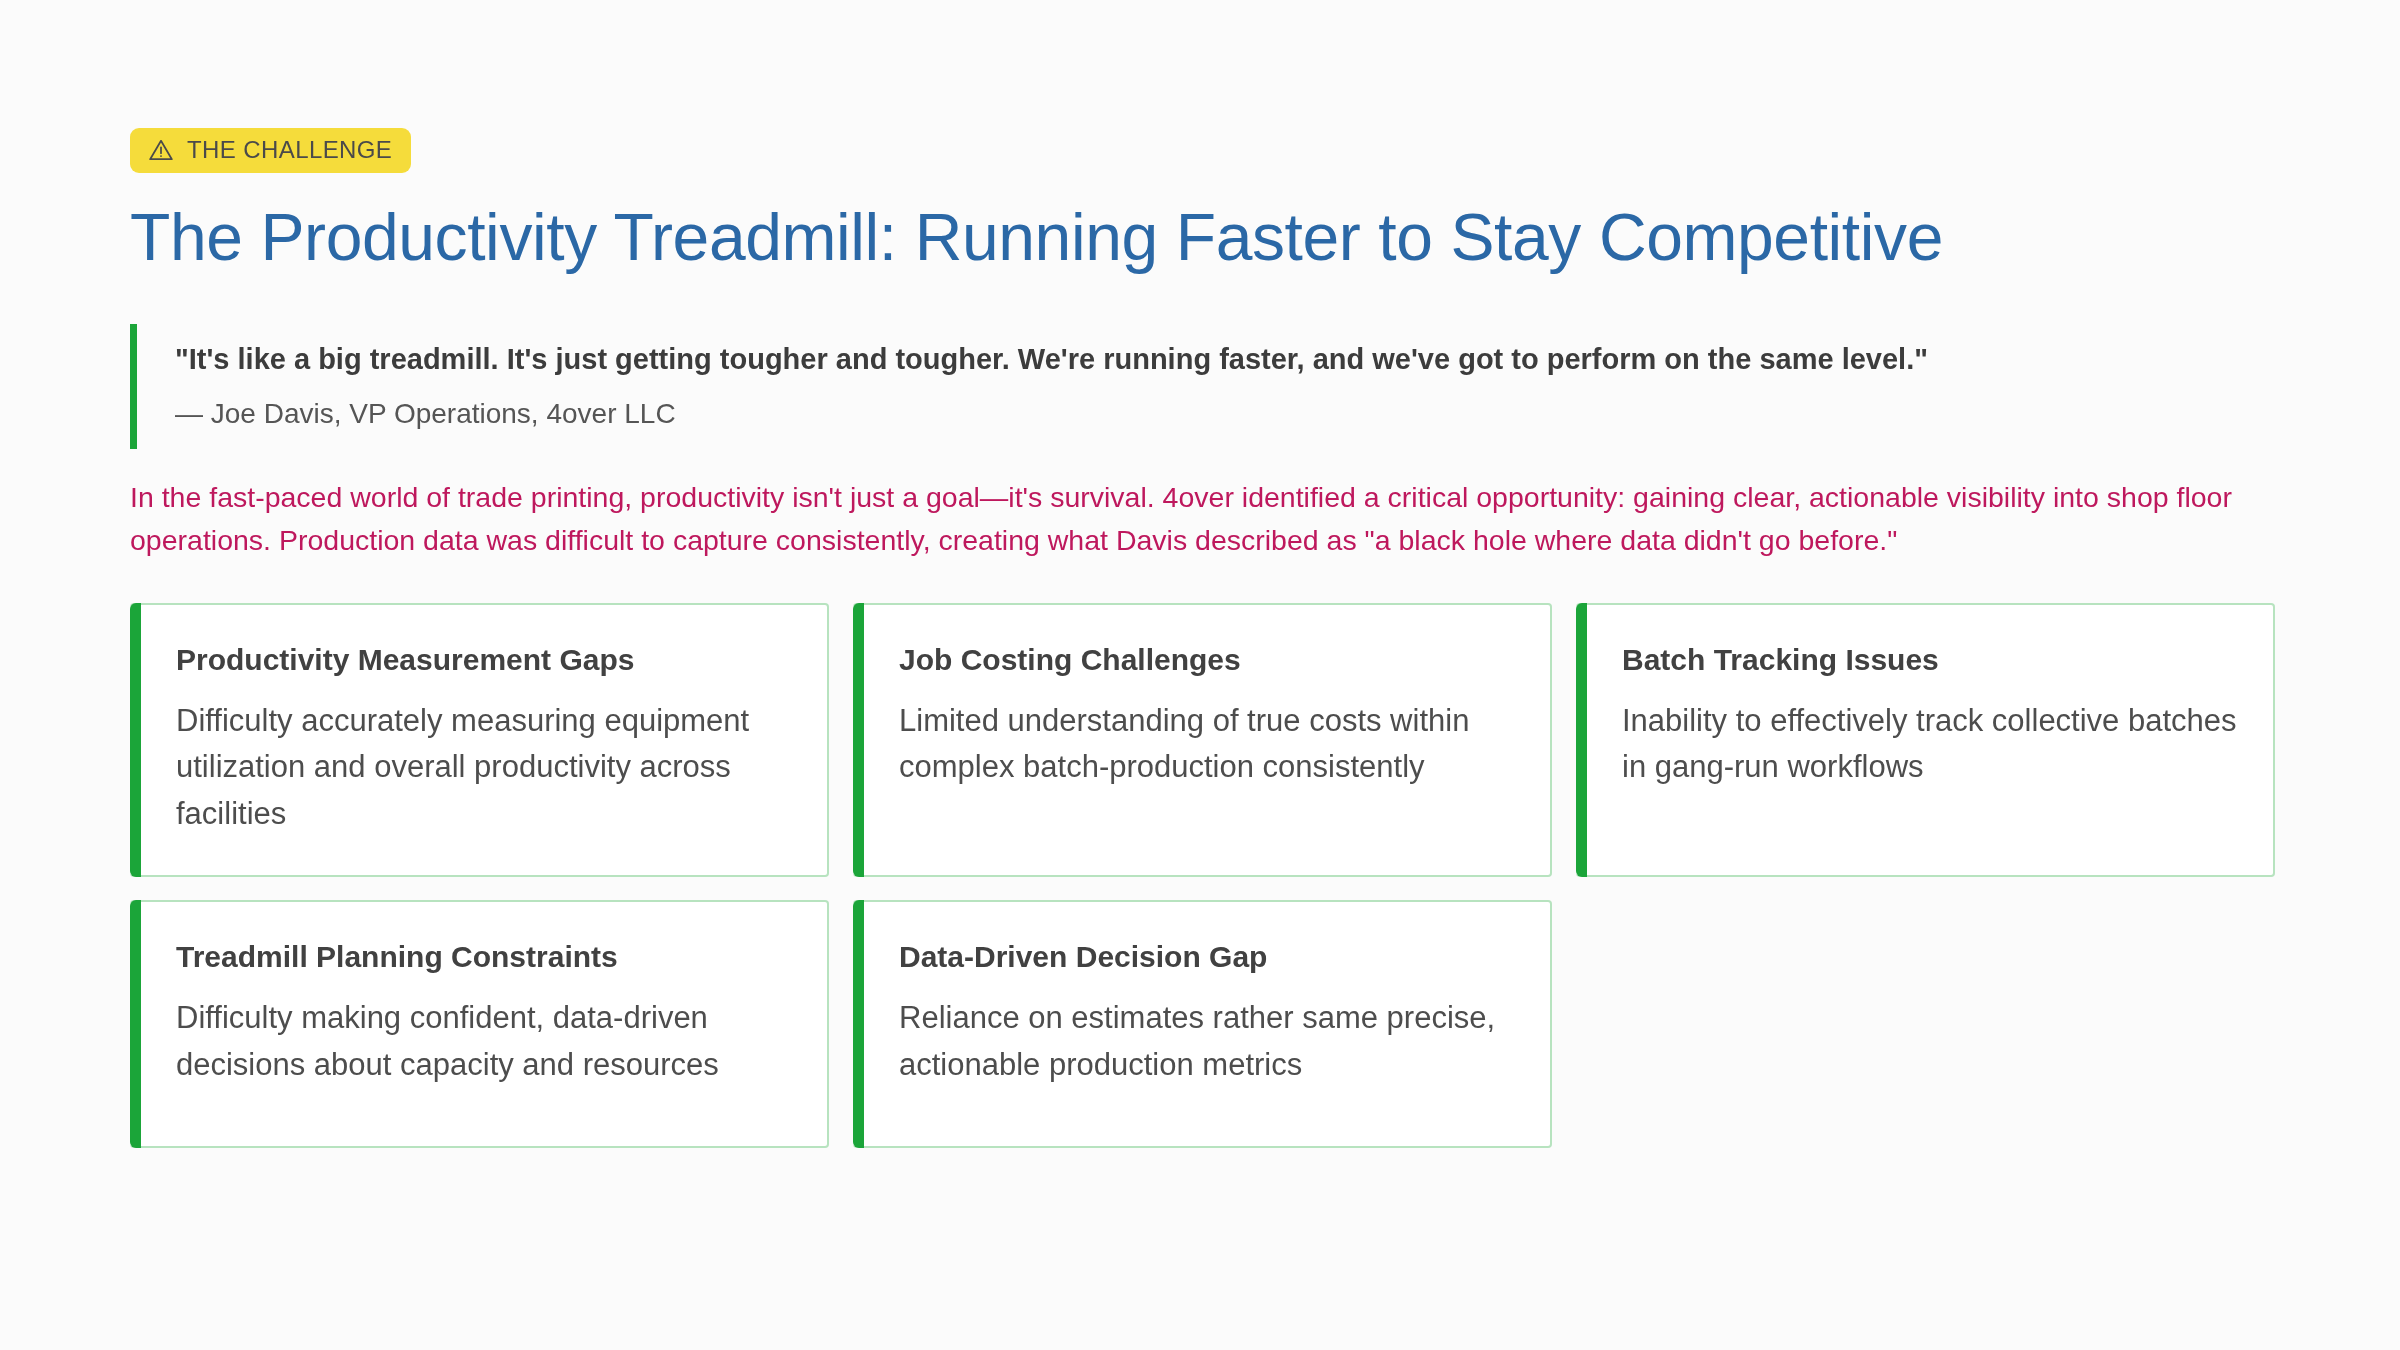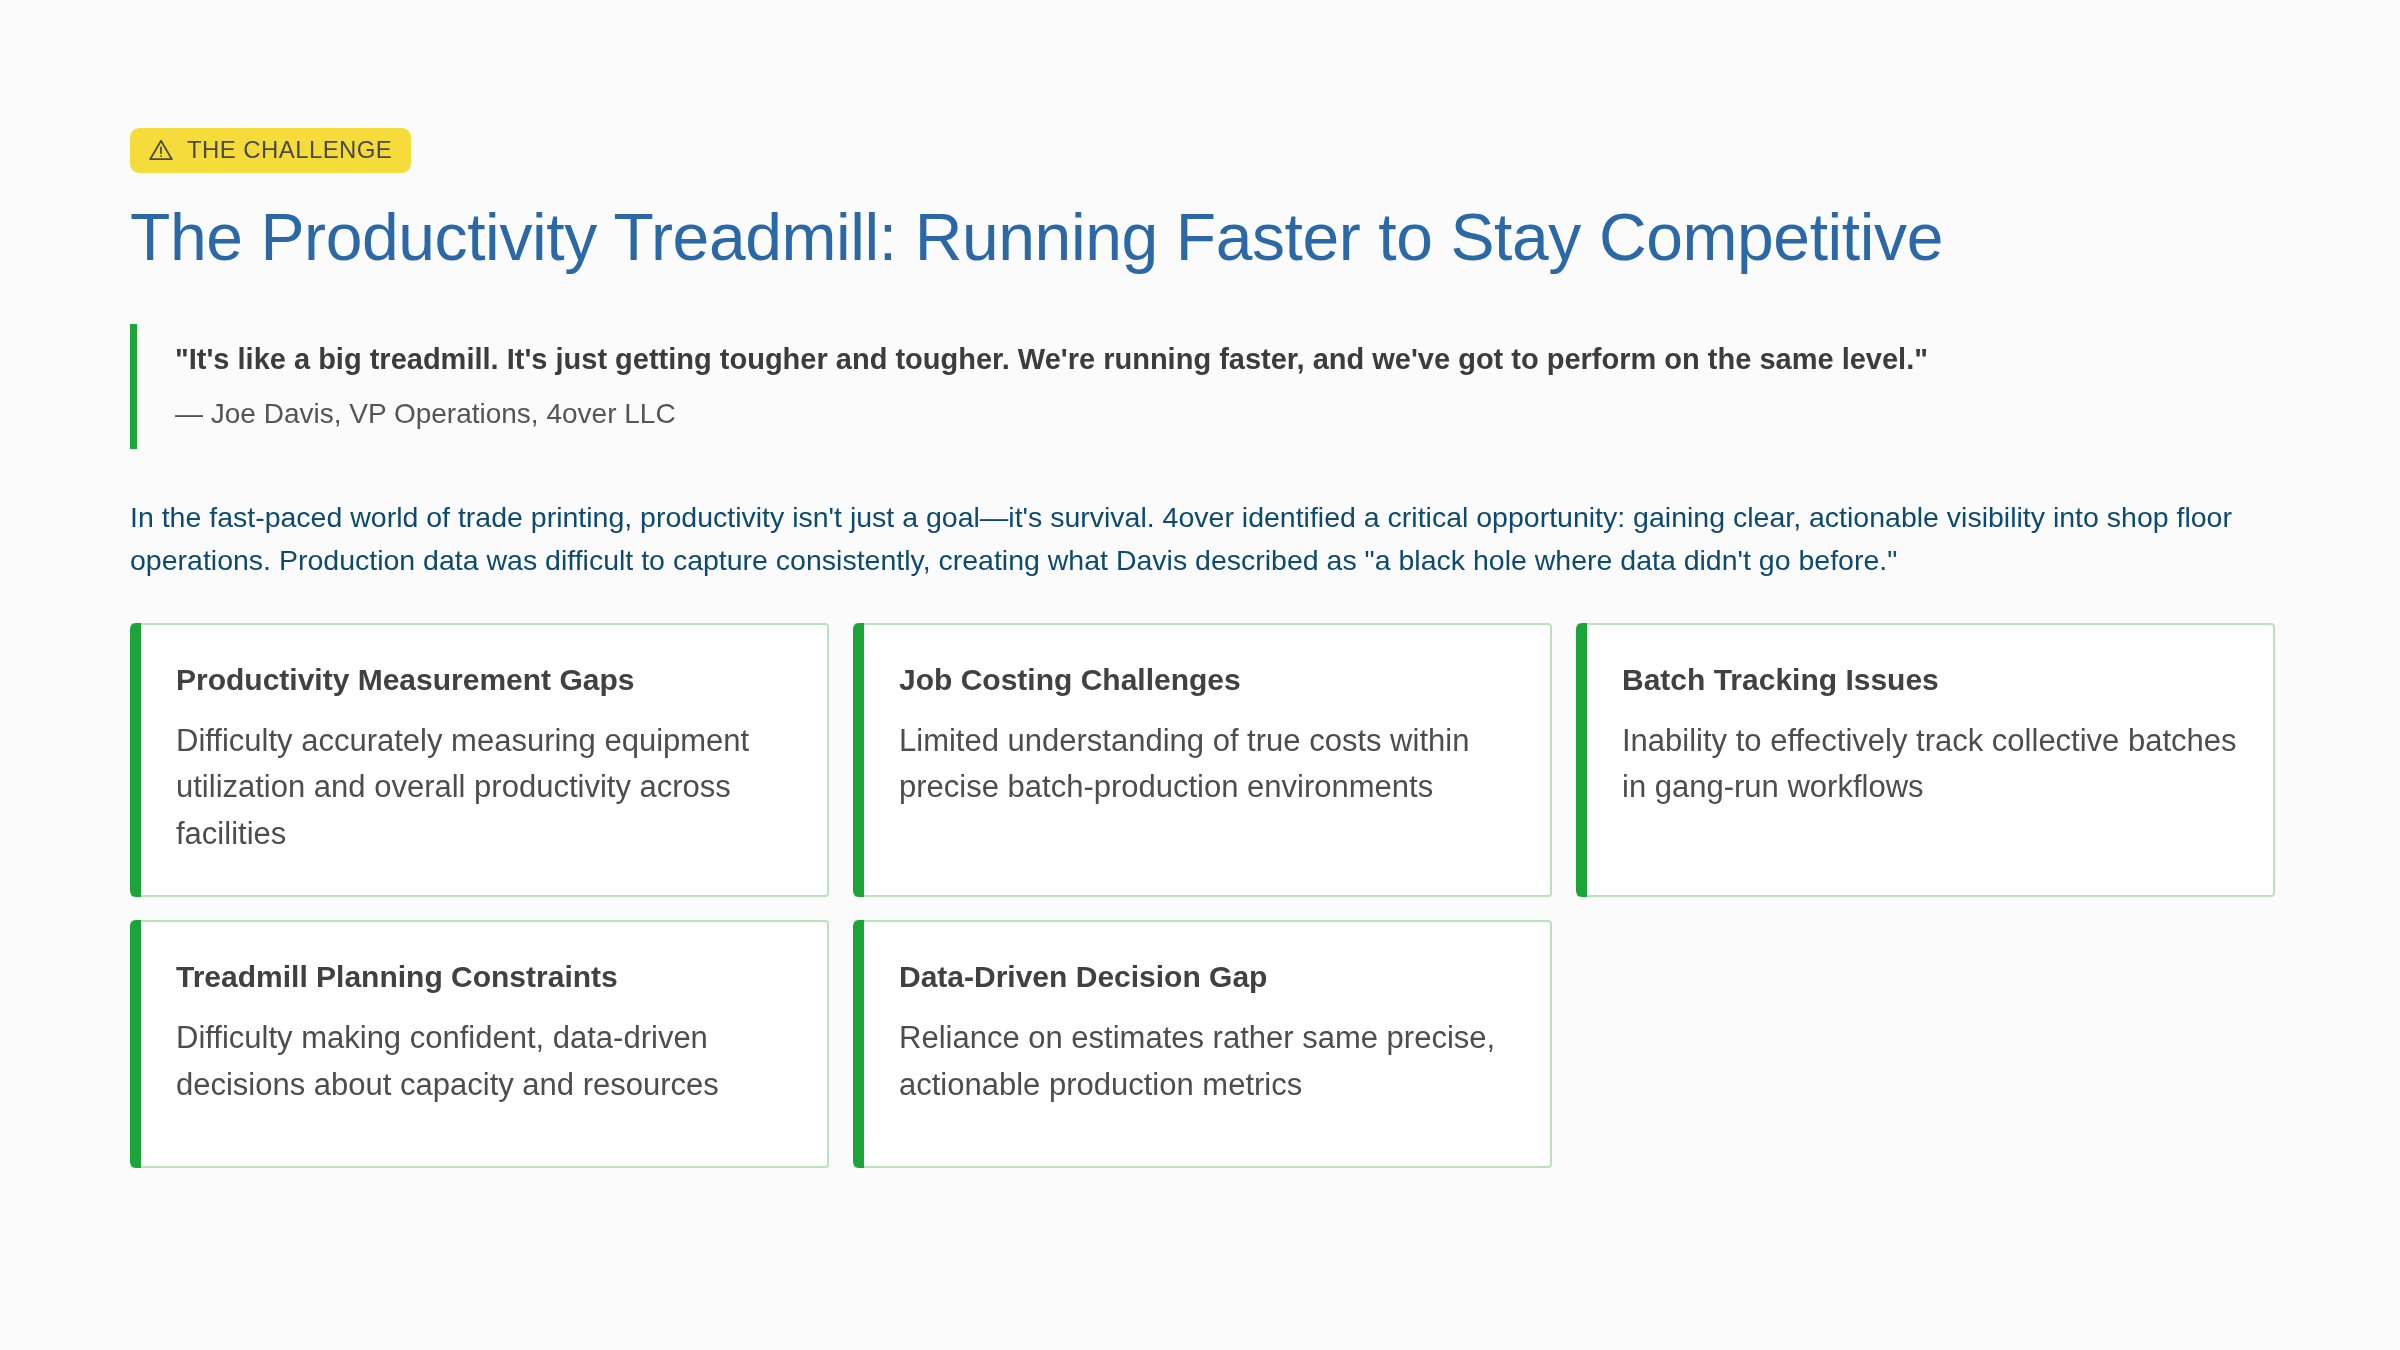--- a/index.html
+++ b/index.html
@@ -63,23 +63,23 @@
   .quote-attrib {
     margin-top: 14px;
     font-size: 28px;
     color: #555555;
     font-weight: 400;
     line-height: 1.4;
   }
 
   
   .intro {
-    margin-top: 47px;
+    margin-top: 27px;
     font-size: 28.5px;
-    color: #0c4a6e;
+    color: #be185d;
     line-height: 1.48;
     max-width: 2145px;
   }
 
   
   .card-grid {
     margin-top: 42px;
     display: grid;
     grid-template-columns: repeat(3, 1fr);
     column-gap: 24px;
@@ -143,21 +143,21 @@
 
   <div class="card-grid">
 
     <div class="card">
       <div class="card-title">Productivity Measurement Gaps</div>
       <div class="card-desc">Difficulty accurately measuring equipment utilization and overall productivity across facilities</div>
     </div>
 
     <div class="card">
       <div class="card-title">Job Costing Challenges</div>
-      <div class="card-desc">Limited understanding of true costs within precise batch-production environments</div>
+      <div class="card-desc">Limited understanding of true costs within complex batch-production consistently</div>
     </div>
 
     <div class="card">
       <div class="card-title">Batch Tracking Issues</div>
       <div class="card-desc">Inability to effectively track collective batches in gang-run workflows</div>
     </div>
 
     <div class="card">
       <div class="card-title">Treadmill Planning Constraints</div>
       <div class="card-desc">Difficulty making confident, data-driven decisions about capacity and resources</div>

